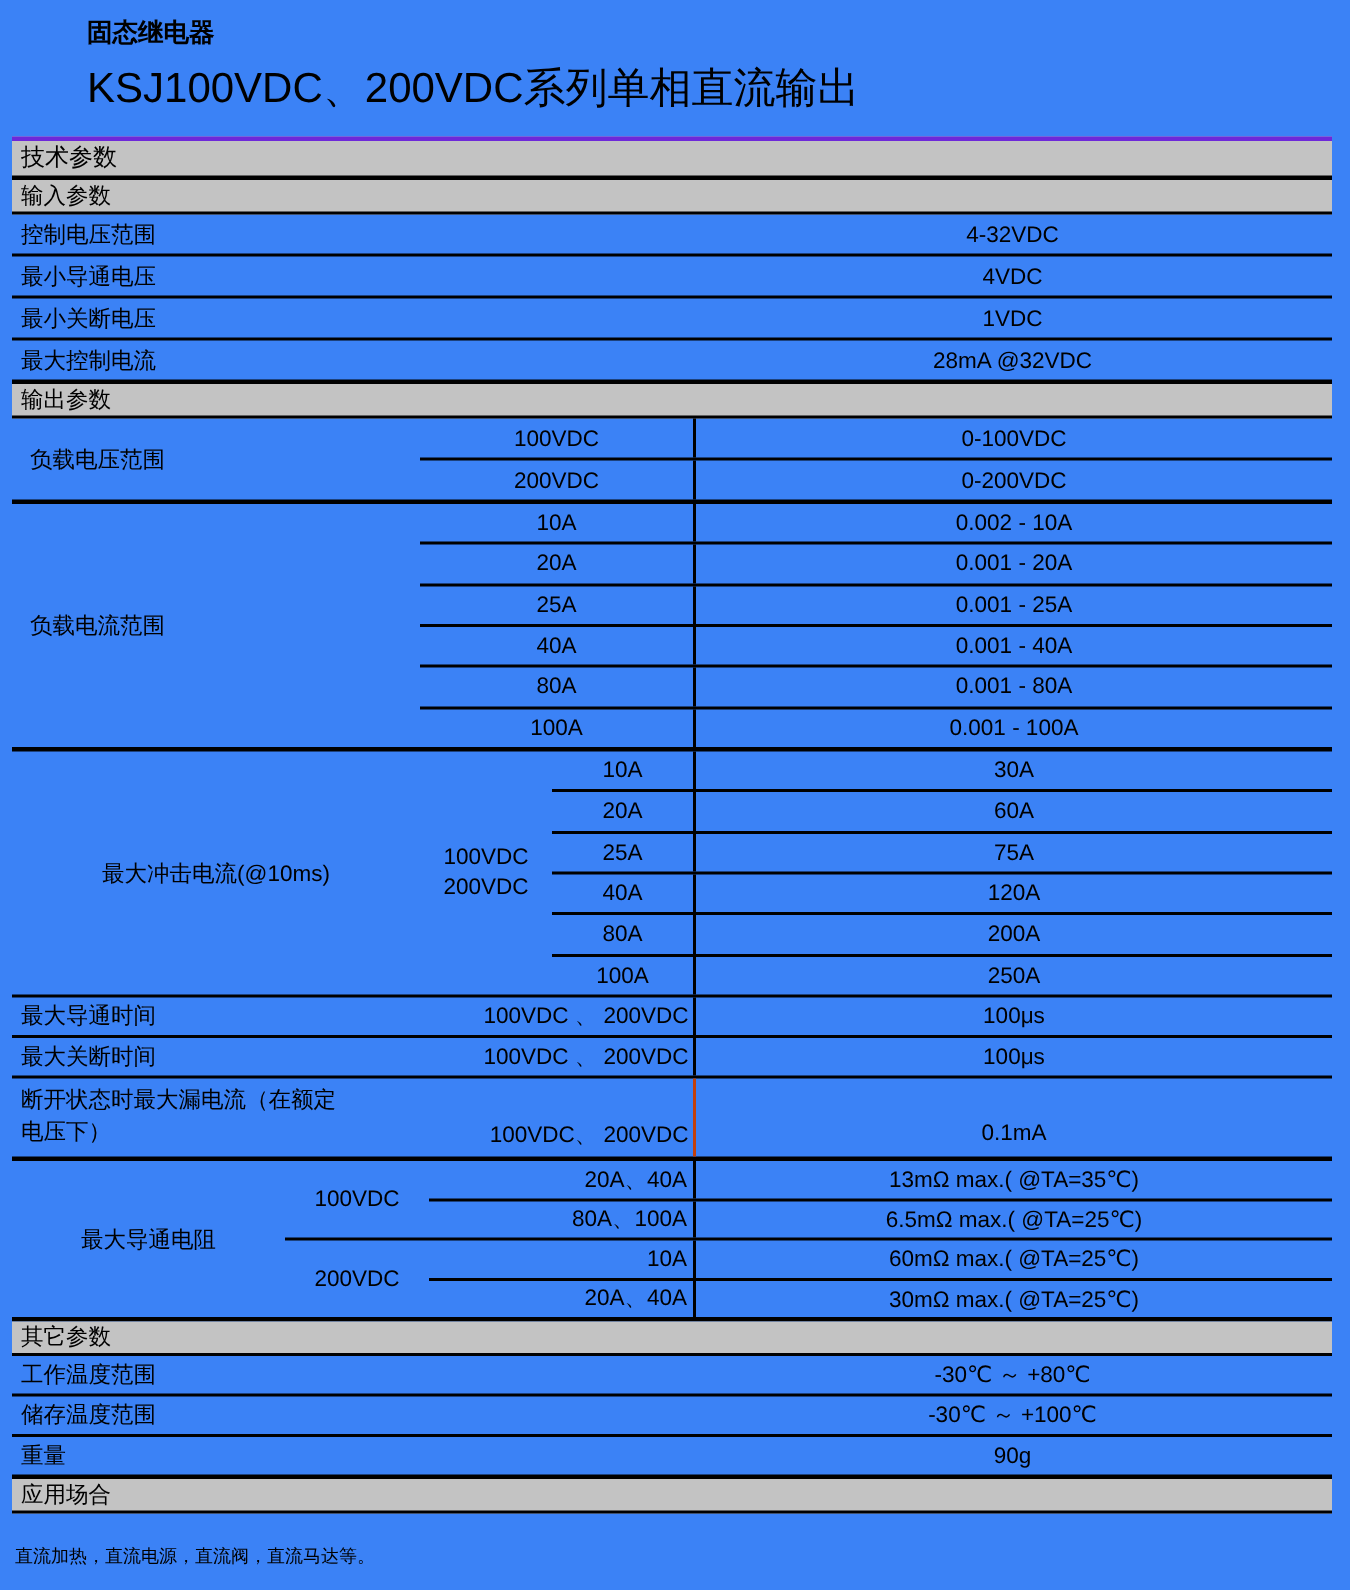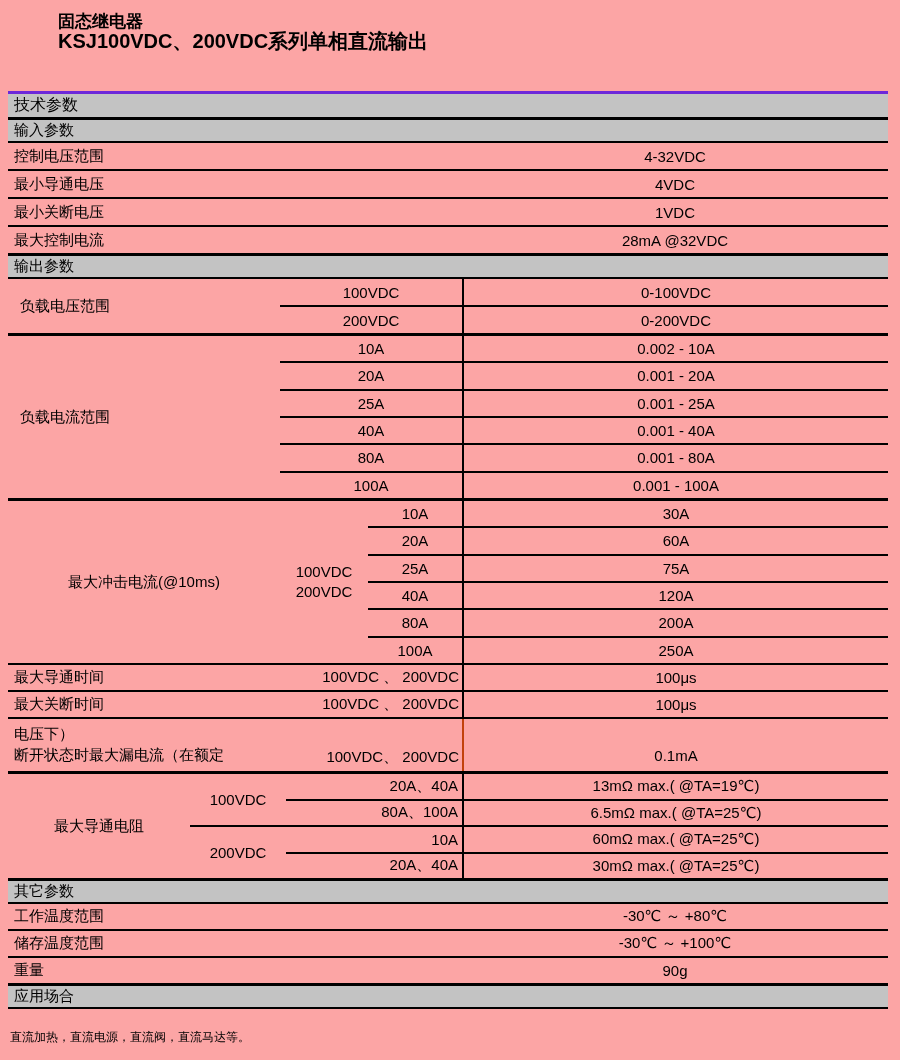--- a/index.html
+++ b/index.html
@@ -1,21 +1,21 @@
 <!DOCTYPE html>
 <html><head>
 <meta charset="utf-8">
 <style>
   * { margin:0; padding:0; box-sizing:border-box; }
   html,body { width:900px; background:#ffffff; }
   body { height:1060px; font-family:"Liberation Sans","DejaVu Sans",sans-serif; color:#000; }
-  .doc { position:relative; width:900px; height:1060px; overflow:hidden; background:#fca5a5; }
+  .doc { position:relative; width:900px; height:1060px; overflow:hidden; background:#3b82f6; }
 
   .title1 { position:absolute; left:58px; top:10px; font-size:17px; font-weight:bold; }
-  .title2 { position:absolute; left:58px; top:28px; font-size:20px; font-weight:bold; }
+  .title2 { position:absolute; left:58px; top:40px; font-size:28px; font-weight:normal; }
 
   .tbl { position:absolute; left:8px; top:91px; width:880px; font-size:15px; }
 
   .bar { background:#c3c3c3; border-bottom:2px solid #000; height:23px;
          display:flex; align-items:center; padding-left:6px; }
   .bar.lg { height:29px; border-top:3px solid #6d28d9; border-bottom:3px solid #000; font-size:16px; }
 
   .row { display:flex; height:28px; border-bottom:2px solid #000; }
   .row.h27 { height:27px; }
   .row.thick { border-bottom-width:3px; height:28px; }
@@ -175,36 +175,36 @@
       <div class="val vb">100μs</div>
     </div>
     <div class="row h27">
       <div class="lbl" style="width:272px">最大关断时间</div>
       <div class="sub2">100VDC 、 200VDC</div>
       <div class="val vb">100μs</div>
     </div>
 
     <div class="leak">
       <div class="leak-left">
+        <div>断开状态时最大漏电流（在额定</div>
         <div>电压下）</div>
-        <div>断开状态时最大漏电流（在额定</div>
         <div class="leak-sub">100VDC、 200VDC</div>
       </div>
       <div class="leak-val">0.1mA</div>
     </div>
 
     <div class="grp res h107">
       <div class="glabel2">最大导通电阻</div>
       <div class="res-rows">
         <div class="vgroup">
           <div class="vcell">100VDC</div>
           <div class="vrows">
             <div class="rsubrow">
               <div class="rsub">20A、40A</div>
-              <div class="val vb">13mΩ max.( @TA=19℃)</div>
+              <div class="val vb">13mΩ max.( @TA=35℃)</div>
             </div>
             <div class="rsubrow">
               <div class="rsub">80A、100A</div>
               <div class="val vb">6.5mΩ max.( @TA=25℃)</div>
             </div>
           </div>
         </div>
         <div class="vgroup">
           <div class="vcell">200VDC</div>
           <div class="vrows">

